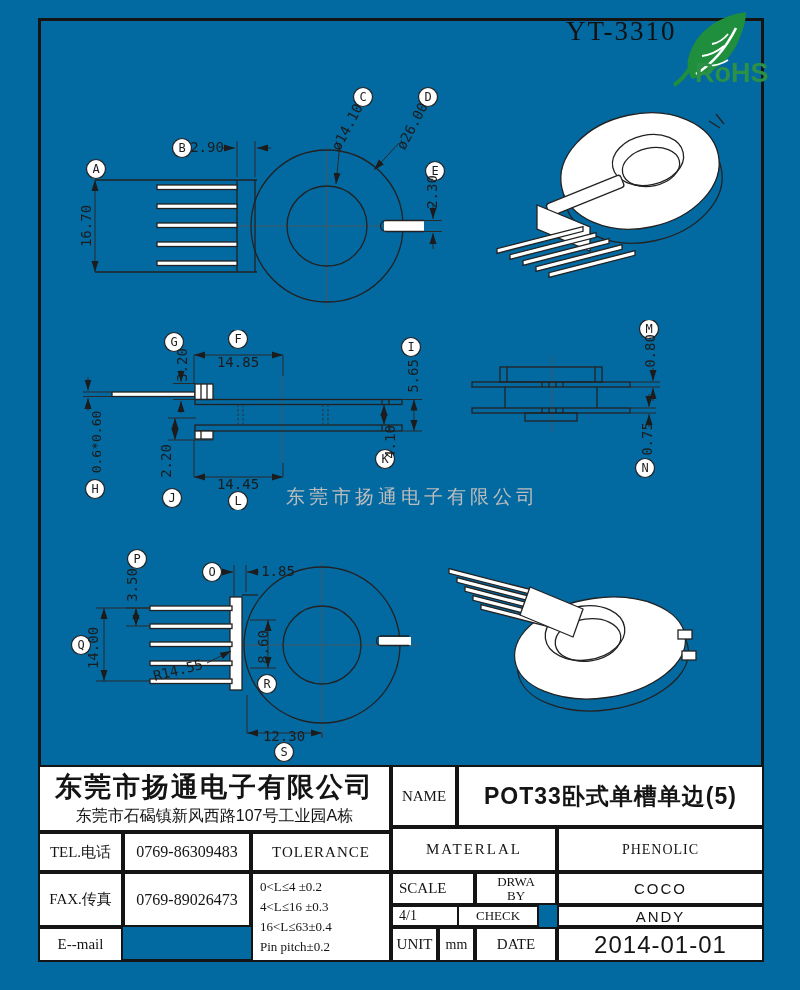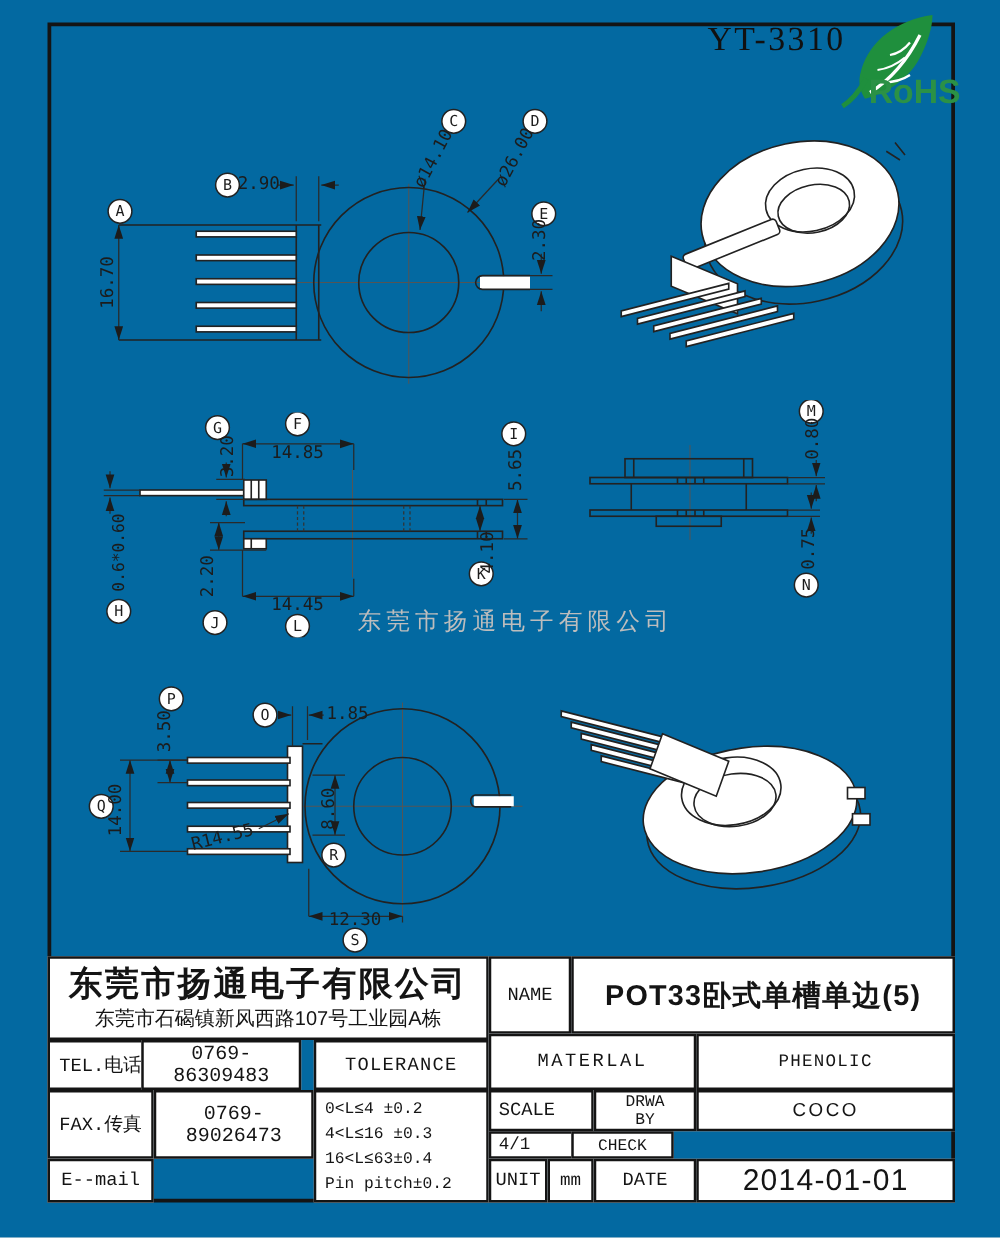--- a/index.html
+++ b/index.html
@@ -18,21 +18,21 @@
   .objf{stroke:#222;stroke-width:1.3;fill:#fff;}
   .dim{stroke:#2a2a2a;stroke-width:1;fill:none;}
   .cl{stroke:#555;stroke-width:0.8;fill:none;}
   .dot{stroke:#333;stroke-width:1;fill:none;stroke-dasharray:2.5 2;}
   .bal{stroke:#222;stroke-width:1.2;fill:#fff;}
   .dtx{font-size:14px;}
   .btx{font-size:12px;}
   
   .cell{position:absolute;border:2px solid #141414;box-sizing:border-box;
         display:flex;align-items:center;justify-content:center;background:#fff;}
-  .mono{font-family:Liberation Mono, monospace;text-align:center;}
+  .mono{font-family:Liberation Serif, serif;text-align:center;}
   .company-box{flex-direction:column;line-height:1.25;}
   .co-name{font-size:27px;font-weight:700;letter-spacing:2px;}
   .co-addr{font-size:16px;margin-top:2px;}
   .lab{font-size:15px;}
   .val{font-size:16px;}
   .tolbody{flex-direction:column;align-items:flex-start;justify-content:center;
            padding-left:7px;font-size:13px;line-height:1.55;}
   .namev{font-size:23px;font-weight:700;letter-spacing:1px;}
   .big-date{font-size:24px;letter-spacing:1px;font-family:"Liberation Sans",sans-serif;}
   .person{font-size:15px;letter-spacing:2px;}
@@ -340,21 +340,21 @@
       <polygon points="132,81.7 46,59.7 46,64.3 132,86.3"></polygon>
     </g>
     <path class="objf" d="M95,42 L148,64 L138,92 L85,70 Z"></path>
   </svg>
 
   <div class="cell company-box" style="left:38px;top:765px;width:353px;height:67px;">
     <div class="co-name">东莞市扬通电子有限公司</div>
     <div class="co-addr">东莞市石碣镇新风西路107号工业园A栋</div>
   </div>
   <div class="cell lab mono" style="left:38px;top:832px;width:85px;height:40px;">TEL.电话</div>
-  <div class="cell val mono" style="left:113px;top:832px;width:128px;height:40px;">0769-86309483</div>
+  <div class="cell val mono" style="left:123px;top:832px;width:128px;height:40px;">0769-86309483</div>
   <div class="cell lab mono" style="left:38px;top:872px;width:85px;height:55px;">FAX.传真</div>
   <div class="cell lab mono" style="left:251px;top:832px;width:140px;height:40px;letter-spacing:1px;">TOLERANCE</div>
   <div class="cell val mono" style="left:123px;top:872px;width:128px;height:55px;">0769-89026473</div>
   <div class="cell lab mono" style="left:38px;top:927px;width:85px;height:35px;">E--mail</div>
   <div class="cell tolbody mono" style="left:251px;top:872px;width:140px;height:90px;">
     <div>0&lt;L≤4  ±0.2</div>
     <div>4&lt;L≤16 ±0.3</div>
     <div>16&lt;L≤63±0.4</div>
     <div>Pin pitch±0.2</div>
   </div>
@@ -363,17 +363,18 @@
   <div class="cell lab mono" style="left:391px;top:827px;width:166px;height:45px;letter-spacing:2px;">MATERLAL</div>
   <div class="cell mono" style="left:557px;top:827px;width:207px;height:45px;font-size:14px;letter-spacing:1px;">PHENOLIC</div>
   <div class="cell lab mono" style="left:391px;top:872px;width:84px;height:33px;justify-content:flex-start;padding-left:6px;box-sizing:border-box;">SCALE</div>
   <div class="cell mono two-line" style="left:475px;top:872px;width:82px;height:33px;font-size:13px;">
     <div>DRWA</div>
     <div>BY</div>
   </div>
   <div class="cell person" style="left:557px;top:872px;width:207px;height:33px;">COCO</div>
   <div class="cell mono" style="left:391px;top:905px;width:84px;height:22px;font-size:14px;justify-content:flex-start;padding-left:6px;box-sizing:border-box;">4/1</div>
   <div class="cell lab mono" style="left:457px;top:905px;width:82px;height:22px;font-size:13px;">CHECK</div>
+  <div class="cell person" style="left:557px;top:905px;width:207px;height:22px;">ANDY</div>
   <div class="cell lab mono" style="left:391px;top:927px;width:47px;height:35px;">UNIT</div>
   <div class="cell mono" style="left:438px;top:927px;width:37px;height:35px;font-size:14px;">mm</div>
   <div class="cell lab mono" style="left:475px;top:927px;width:82px;height:35px;">DATE</div>
   <div class="cell big-date" style="left:557px;top:927px;width:207px;height:35px;">2014-01-01</div>
 </div>
 
 </body></html>

